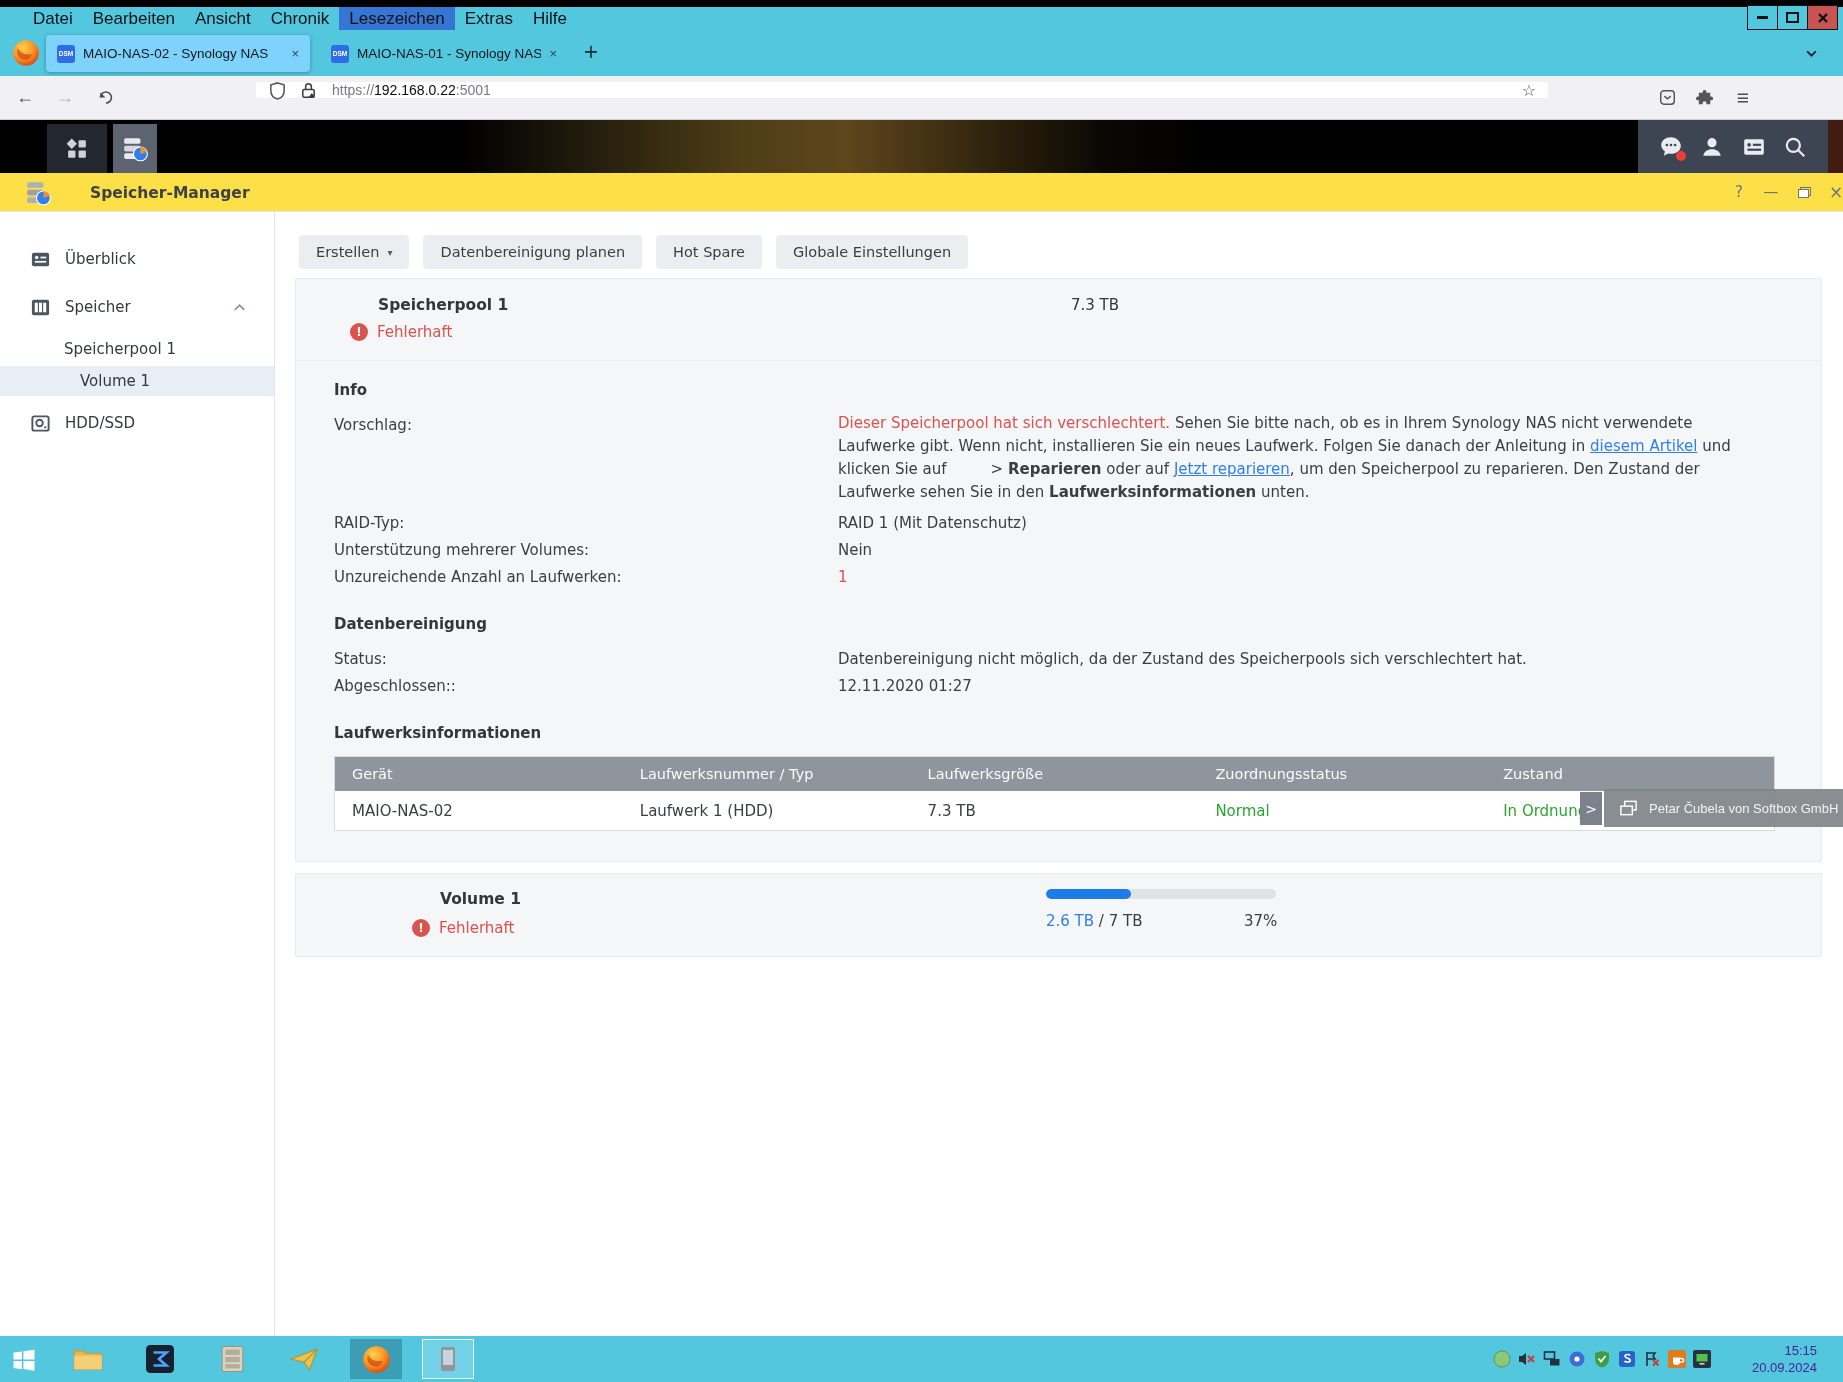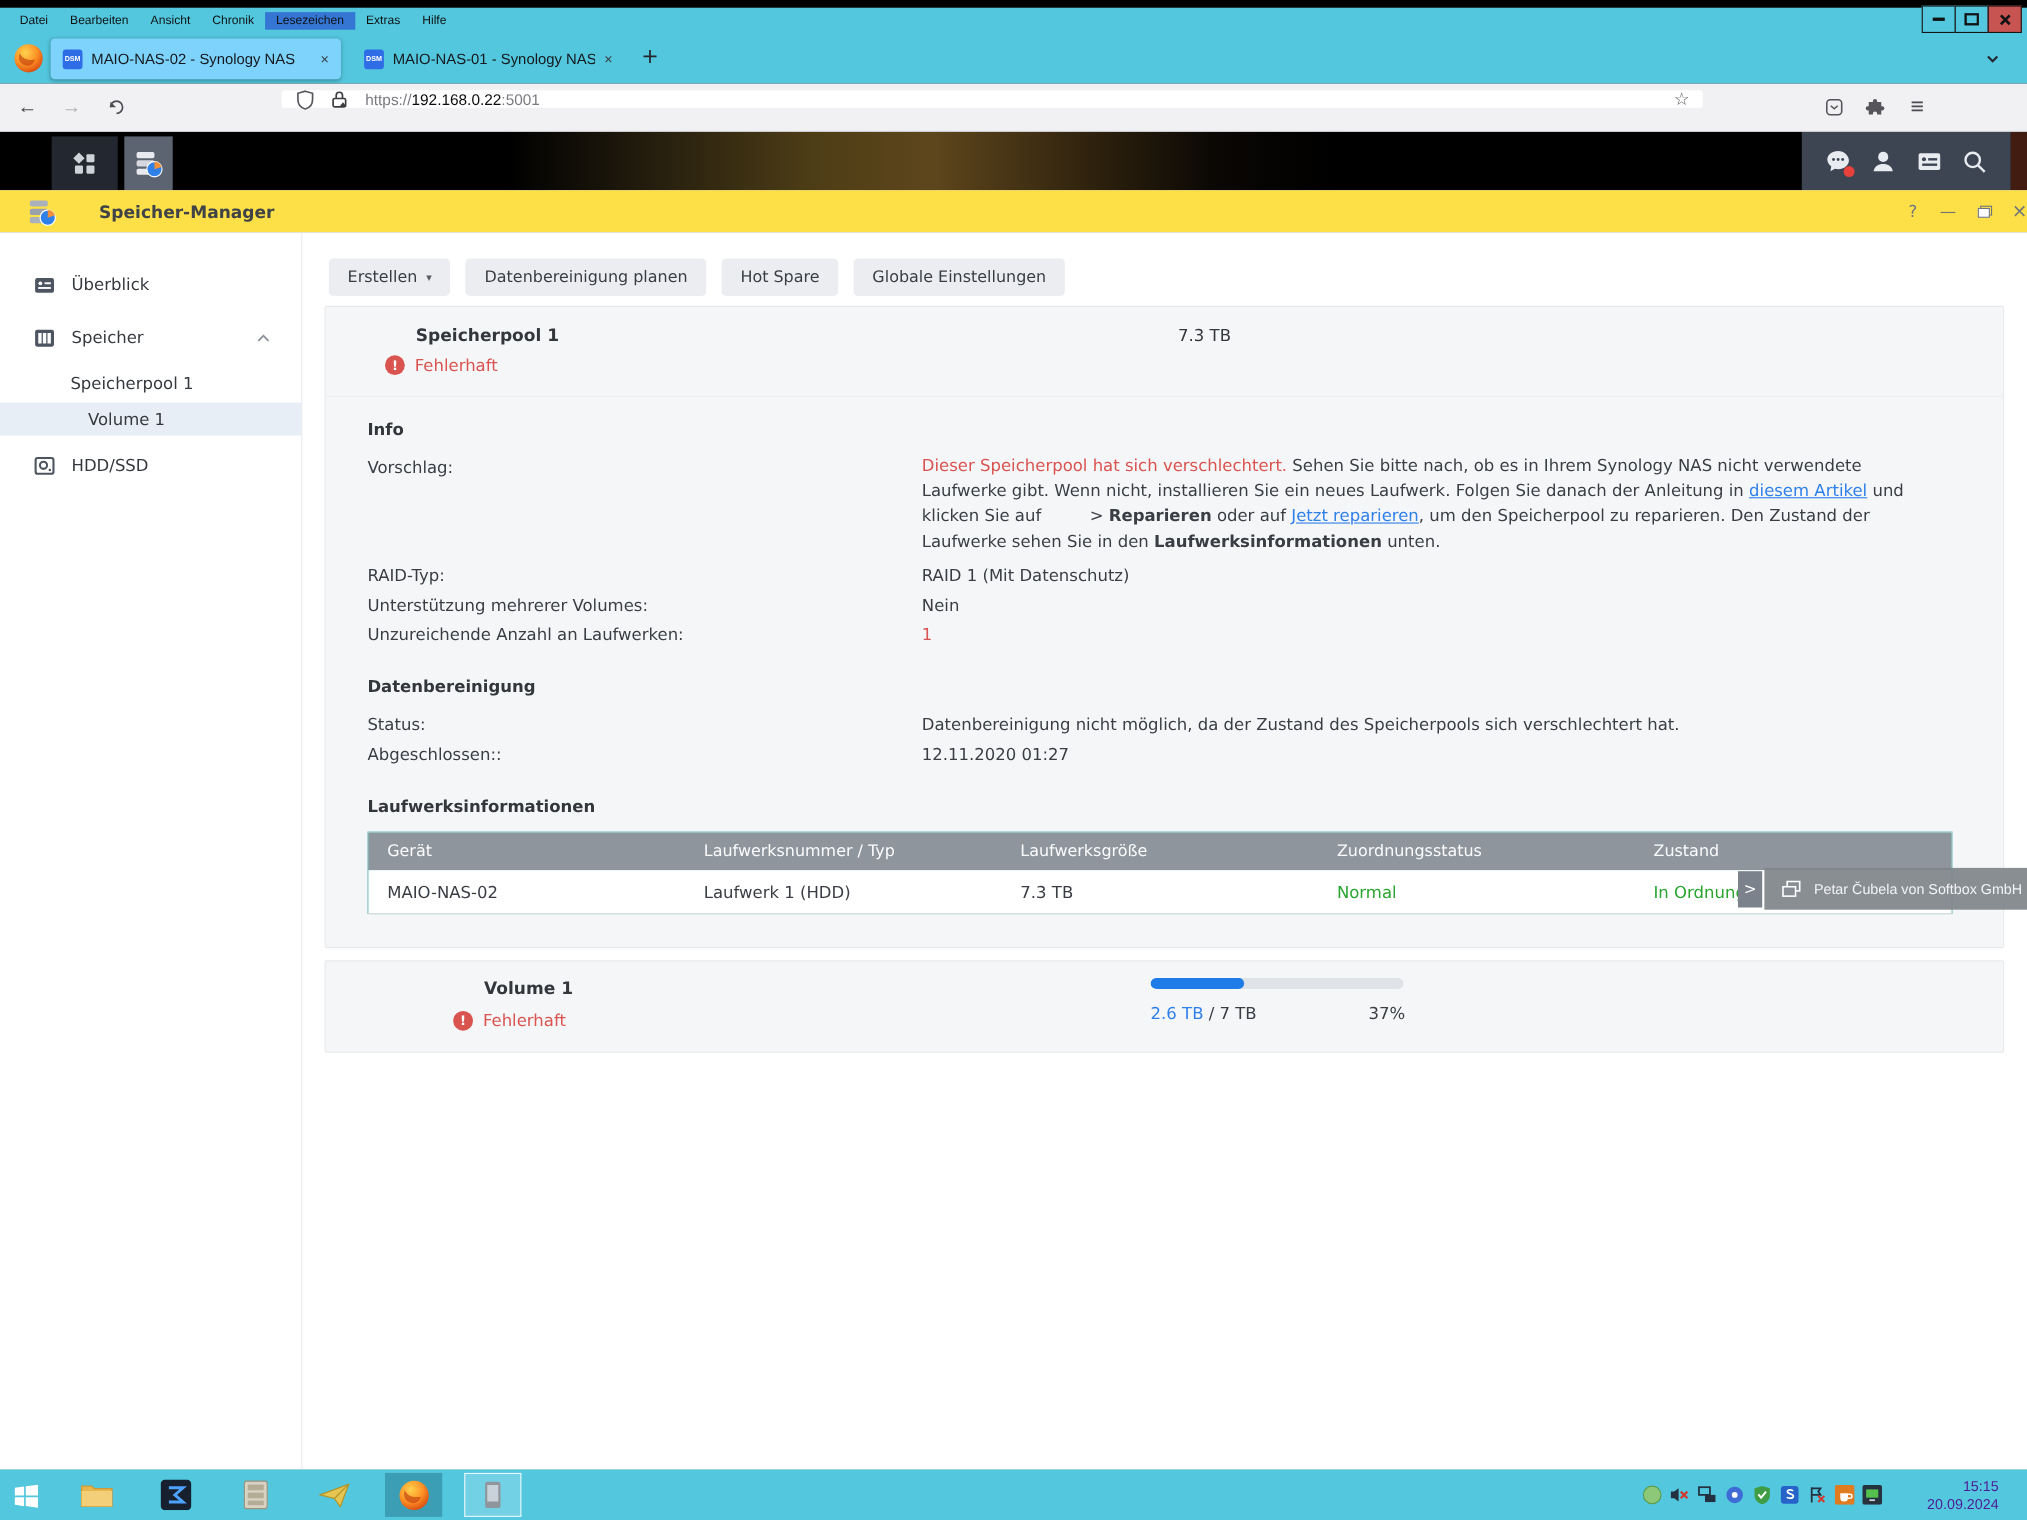--- a/index.html
+++ b/index.html
@@ -2,22 +2,22 @@
 <html><head>
 <meta charset="utf-8">
 <style>
   * { box-sizing:border-box; margin:0; padding:0; }
   html,body { background:#000; }
   #root { position:relative; width:1843px; height:1382px; overflow:hidden; background:#000;
           font-family:"DejaVu Sans", sans-serif; }
 
   
   .menubar { position:absolute; left:0; top:7px; width:100%; height:23px; background:#53c7de;
-             display:flex; align-items:center; padding-left:8px;
-             font-family:"Liberation Sans", sans-serif; font-size:11px; color:#101214; }
+             display:flex; align-items:center; padding-left:23px;
+             font-family:"Liberation Sans", sans-serif; font-size:17px; color:#101214; }
   .mi { padding:2px 10px; white-space:nowrap; }
   .mi.hl { background:#3575d3; }
 
   .win-controls { position:absolute; top:5px; left:1748px; display:flex; z-index:9; }
   .wc { width:31px; height:25px; border:1px solid #141414; margin-left:-1px; background:#53c7de;
         display:flex; align-items:center; justify-content:center; color:#101214; }
   .wc.close { background:#c75450; }
   .bar-min { width:11px; height:3px; background:#101214; }
   .rst { position:relative; width:13px; height:11px; }
   .rst::before { content:""; position:absolute; right:0; top:0; width:9px; height:7px; border:2px solid #101214; }
@@ -100,21 +100,21 @@
   .lbl { width:504px; flex-shrink:0; }
   .val { flex:1; }
   .sugg { max-width:935px; line-height:23px; }
   .red { color:#d9534f; }
   .lnk { color:#2f80e8; text-decoration:underline; }
   .b { font-weight:bold; }
   .gap-ic { display:inline-block; width:44px; }
   .sec { margin-top:24px; }
 
   .tblwrap { position:relative; margin-top:14px; }
-  .tbl { border:1px solid #d8dadd; background:#14b8a6; }
+  .tbl { border:1px solid #d8dadd; background:#f9a8d4; }
   .thead { display:flex; height:34px; background:#8e959d; color:#fbfbfc; align-items:center; font-size:14.5px; }
   .trow { display:flex; height:39px; align-items:center; font-size:15px; color:#3a3e44; background:#fff; }
   .c { width:20%; padding-left:17px; white-space:nowrap; }
   .green { color:#2aa52f; }
   .chev-btn { position:absolute; left:1246px; top:36px; width:22px; height:33px; background:#7b828b;
               color:#fff; display:flex; align-items:center; justify-content:center; font-size:14px; }
   .tip { position:absolute; left:1270px; top:33px; height:38px; background:rgba(127,132,138,.92);
          color:#f2f3f4; display:flex; align-items:center; gap:11px; padding:0 15px; font-size:13px;
          white-space:nowrap; font-family:"Liberation Sans", sans-serif; z-index:5; }
 

